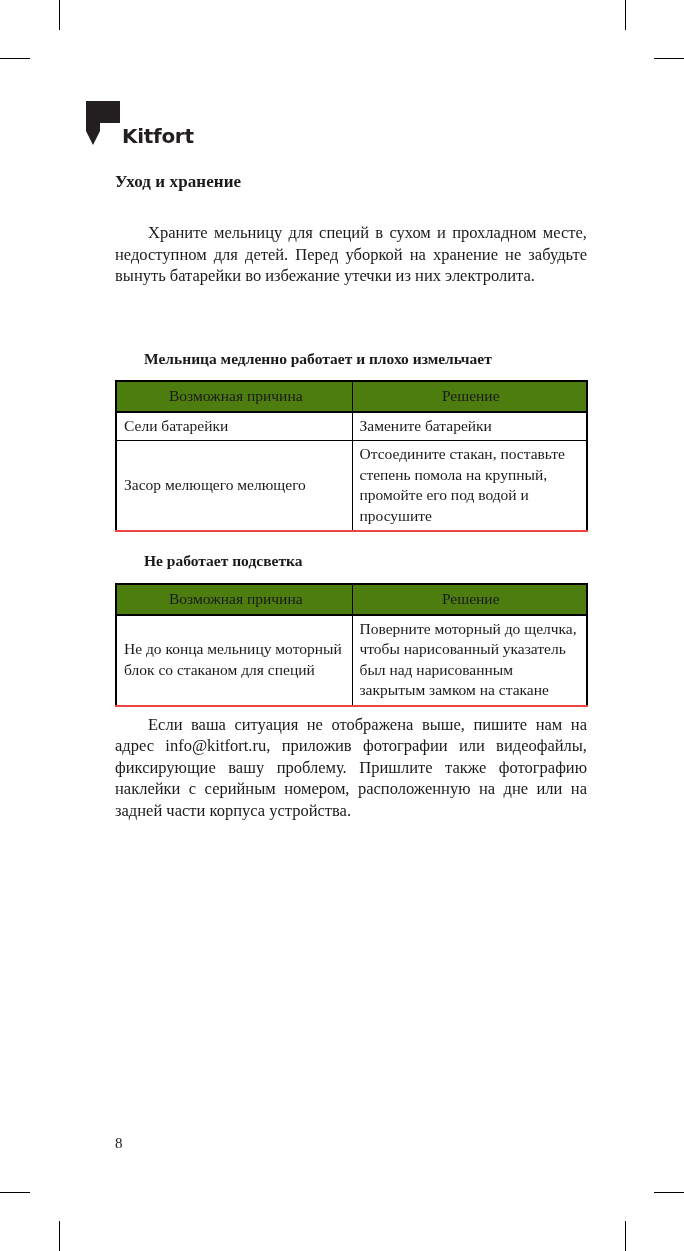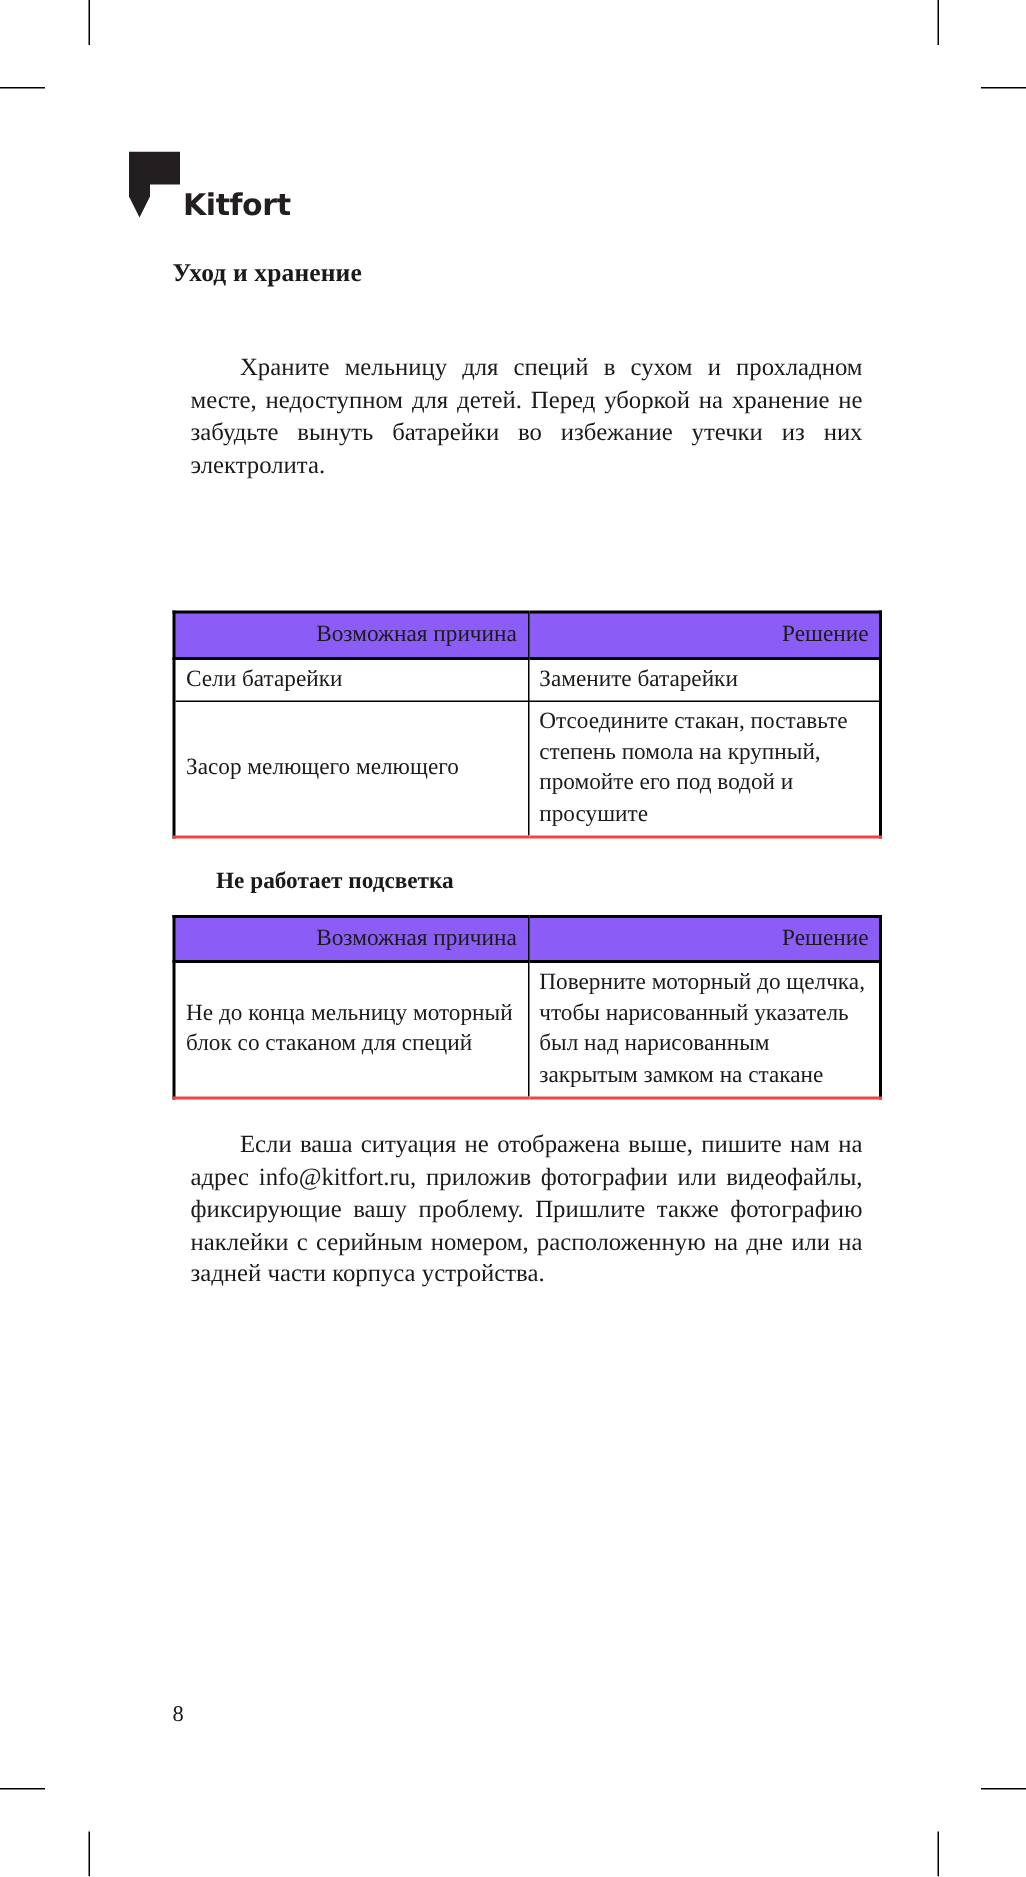--- a/index.html
+++ b/index.html
@@ -80,21 +80,21 @@
     margin: 0;
     padding: 0;
     line-height: 1.2;
     letter-spacing: 0.1px;
   }
 
   .para {
     font-size: 16.5px;
     line-height: 21.5px;
     text-align: justify;
-    margin: 12px;
+    margin: 0;
     text-indent: 33px;
     hyphens: manual;
   }
 
   h2.sub-title {
     font-size: 15.5px;
     font-weight: bold;
     margin: 0;
     padding: 0;
     line-height: 1.2;
@@ -113,22 +113,22 @@
     border: 1px solid #000000;
     padding: 3px 7px 4px 7px;
     vertical-align: middle;
     font-weight: normal;
     text-align: left;
   }
   table.tbl col.c1 { width: 236px; }
   table.tbl col.c2 { width: 235px; }
 
   table.tbl thead th {
-    background: #8b5cf6;
-    text-align: right;
+    background: #4d7c0f;
+    text-align: center;
     border-top: 2px solid #000000;
     border-bottom: 2px solid #000000;
     padding-top: 4px;
     padding-bottom: 4px;
     padding-left: 10px;
   }
   table.tbl thead th.first { border-left: 2px solid #000000; }
   table.tbl thead th.last  { border-right: 2px solid #000000; }
 
   table.tbl tbody td.first { border-left: 2px solid #000000; }
@@ -182,20 +182,21 @@
 
     <div class="sp-a"></div>
 
     <p class="para">Храните мельницу для специй в сухом и прохладном месте, недоступном для детей. Перед уборкой на хранение не забудьте вынуть батарейки во избежание утечки из них электролита.</p>
 
     <div class="sp-b"></div>
 
 
     <div class="sp-d"></div>
 
+    <h2 class="sub-title">Мельница медленно работает и плохо измельчает</h2>
 
     <div class="sp-e"></div>
 
     <table class="tbl">
       <colgroup>
           <col class="c1">
           <col class="c2">
         </colgroup>
       <thead>
         <tr>

